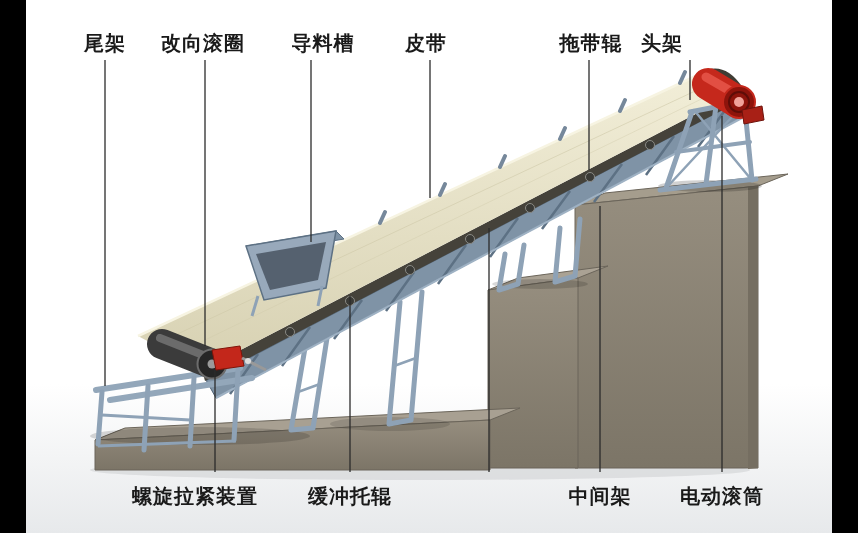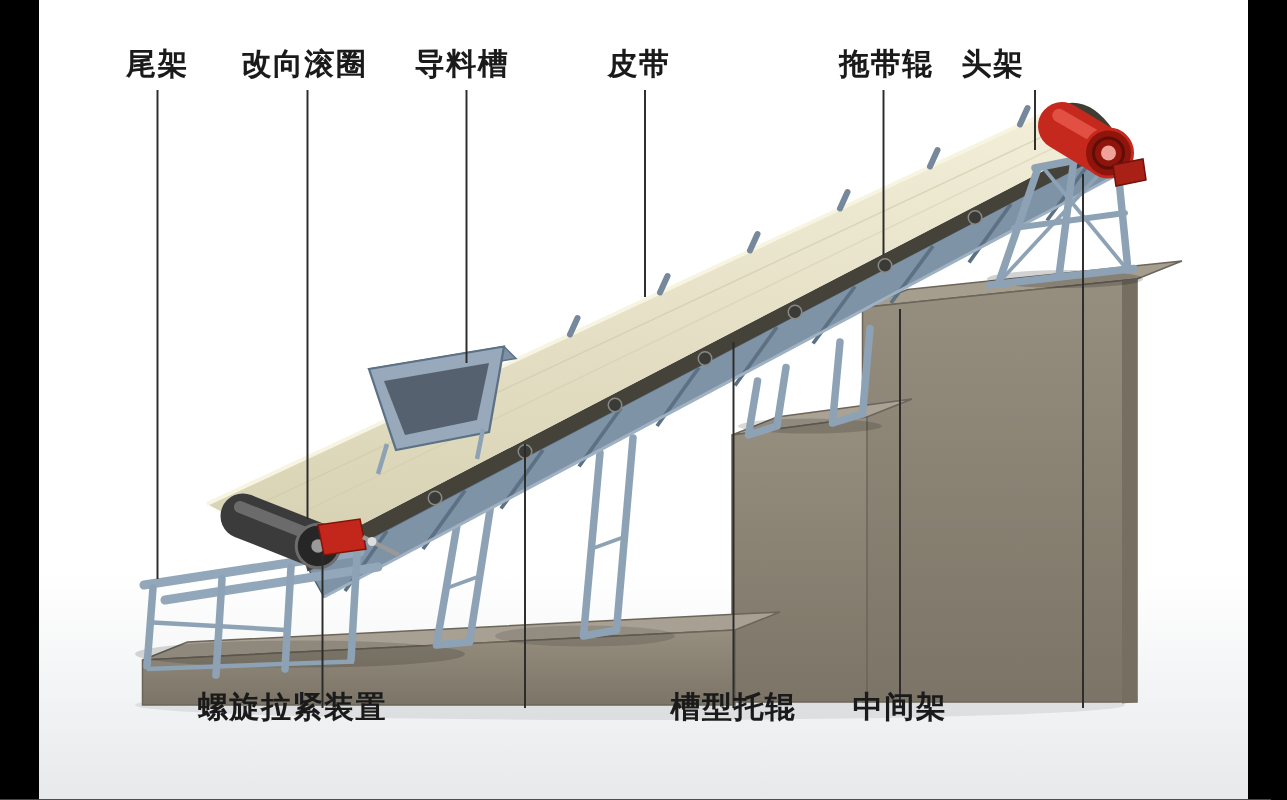--- a/index.html
+++ b/index.html
@@ -16,21 +16,21 @@
     transform:translateX(-50%);
     font-weight:700;
     font-size:20px;
     color:#1a1a1a;
     letter-spacing:1px;
     white-space:nowrap;
     line-height:26px;
     user-select:none;
   }
   .lbl.top { top:32px; }
-  .lbl.bottom { top:461px; }
+  .lbl.bottom { top:485px; }
 </style>
 </head>
 <body>
 
 <div class="stage">
 
   <svg width="858" height="533" viewBox="0 0 858 533" xmlns="http://www.w3.org/2000/svg">
     <defs>
       <linearGradient id="bg" x1="0" y1="0" x2="0" y2="1">
         <stop offset="0.72" stop-color="#ffffff"></stop>
@@ -168,22 +168,23 @@
       <line x1="600" y1="472" x2="600" y2="206"></line>
       <line x1="722" y1="472" x2="722" y2="116"></line>
     </g>
 
     <rect x="0" y="0" width="26" height="533" fill="#000000"></rect>
     <rect x="832" y="0" width="26" height="533" fill="#000000"></rect>
   </svg>
 
   <div class="lbl top" style="left:105px">尾架</div>
   <div class="lbl top" style="left:203px">改向滚圈</div>
-  <div class="lbl top" style="left:308px">导料槽</div>
+  <div class="lbl top" style="left:323px">导料槽</div>
   <div class="lbl top" style="left:426px">皮带</div>
   <div class="lbl top" style="left:591px">拖带辊</div>
   <div class="lbl top" style="left:662px">头架</div>
 
   <div class="lbl bottom" style="left:195px">螺旋拉紧装置</div>
-  <div class="lbl bottom" style="left:489px">槽型托辊</div>
+  <div class="lbl bottom" style="left:350px">缓冲托辊</div>
   <div class="lbl bottom" style="left:600px">中间架</div>
+  <div class="lbl bottom" style="left:722px">电动滚筒</div>
 
 </div>
 
 </body></html>

